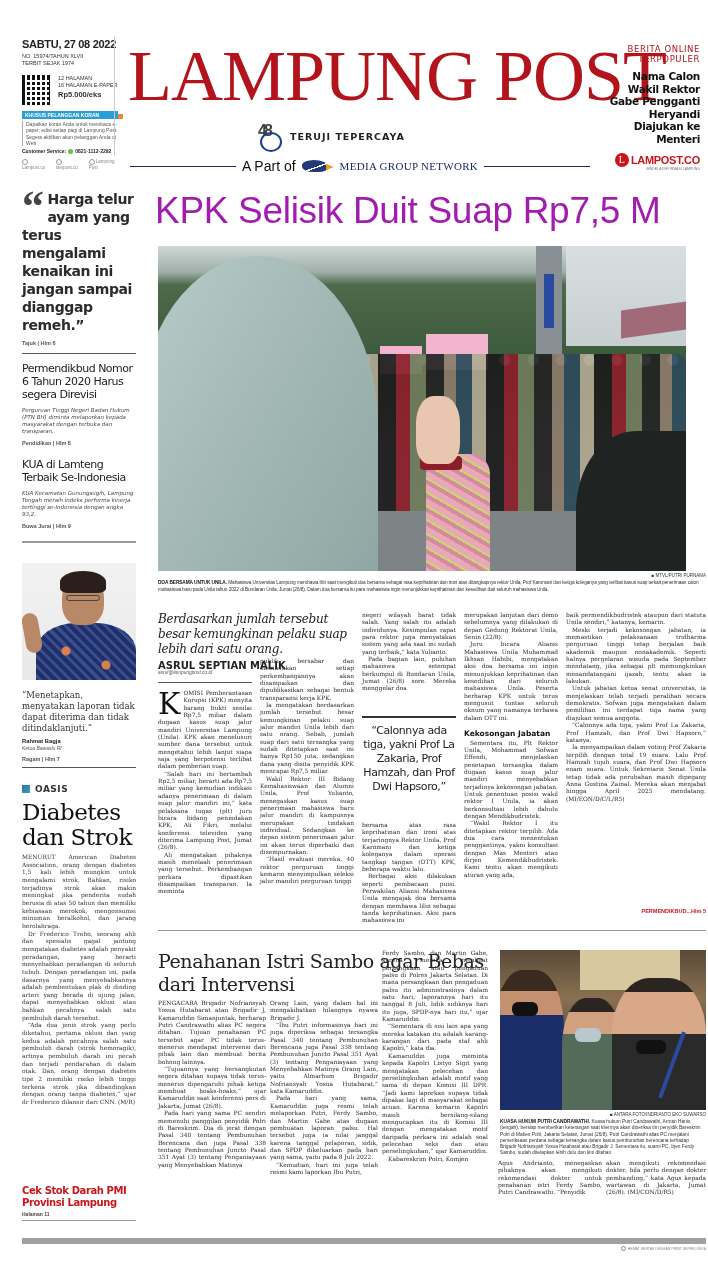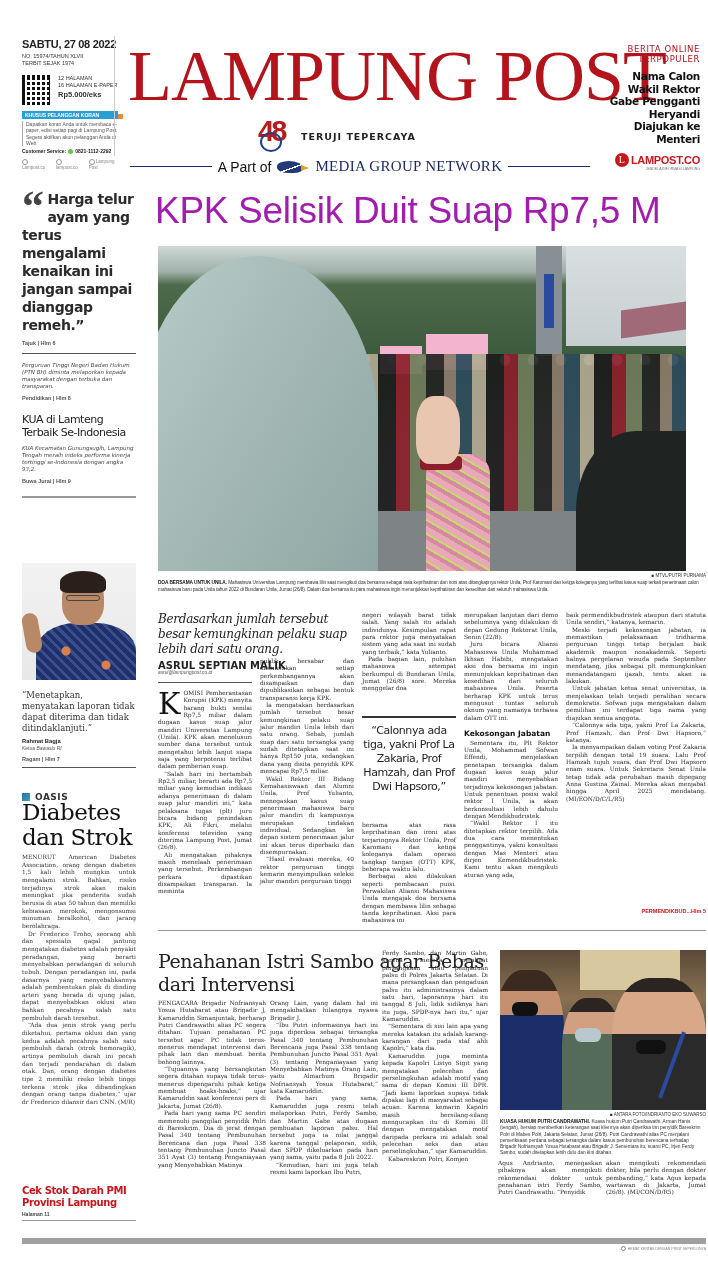--- a/index.html
+++ b/index.html
@@ -27,31 +27,31 @@
   .cs { font-family: "Liberation Sans", sans-serif; font-size: 5px; font-weight:bold; margin-top: 2px; color:#222; display:flex; align-items:center; gap:2px;}
   .cs .dot { width:5px; height:5px; border-radius:50%; background:#6cbf4a; display:inline-block;}
   .social { display:flex; gap:6px; margin-top:5px; font-family:"Liberation Sans", sans-serif; font-size:4.5px; color:#888; align-items:center;}
   .social span.c { width:6px; height:6px; border-radius:50%; border:1px solid #999; display:inline-block; margin-right:1px; vertical-align:middle;}
 
   .vline { left: 114px; top: 36px; width: 1px; height: 120px; background: #ccc; }
 
   .logo { left: 128px; top: 40px; font-family: "Liberation Serif", serif; color: #b3141c; font-size: 72px; line-height: 72px; letter-spacing: -1px; white-space: nowrap; }
   .anniv { left: 258px; top: 120px; display:flex; align-items:center; gap:4px; }
   .anniv-badge { width: 28px; height: 32px; position: relative; }
-  .anniv-badge .n { font-family:"Liberation Sans", sans-serif; font-weight:bold; color:#b91c1c; font-size:29px; line-height:22px; letter-spacing:-3px; }
+  .anniv-badge .n { font-family:"Liberation Sans", sans-serif; font-weight:bold; color:#404040; font-size:16px; line-height:22px; letter-spacing:-3px; }
   .anniv-badge .ring { position:absolute; left:2px; top:12px; width:22px; height:20px; border:2px solid #1c3f8a; border-radius:50%; }
-  .tagline { font-family:"DejaVu Sans", sans-serif; font-weight:bold; font-size:9.5px; letter-spacing:1px; color:#222; margin-left:11px; }
+  .tagline { font-family:"DejaVu Sans", sans-serif; font-weight:bold; font-size:9.5px; letter-spacing:1px; color:#222; margin-left:0; }
 
   .part-row { left: 130px; top: 158px; width: 460px; display:flex; align-items:center; }
   .part-row .ln { flex:1; height:1px; background:#1c2a6a; }
   .part-row .txt { font-family:"Liberation Sans", sans-serif; font-size:14px; color:#111; padding:0 6px; }
   .mg-logo { width: 34px; height: 16px; position: relative; margin-right:4px;}
   .mg-logo::before { content:""; position:absolute; left:0; top:2px; width:26px; height:12px; border-radius: 50% 60% 40% 50%; background: linear-gradient(160deg,#233a7a 0 55%, #fff 55% 62%, #233a7a 62%); }
   .mg-logo::after { content:""; position:absolute; left:24px; top:6px; width:0; height:0; border-left:8px solid #e8a21a; border-top:3px solid transparent; border-bottom:3px solid transparent; }
-  .mg-text { font-family:"Liberation Serif", serif; font-size:15px; color:#1c2a6a; letter-spacing:0.3px; padding-right:6px; white-space:nowrap;}
+  .mg-text { font-family:"Liberation Serif", serif; font-size:11px; color:#1c2a6a; letter-spacing:0.3px; padding-right:6px; white-space:nowrap;}
 
   .pop { left: 600px; top: 44px; width: 100px; text-align: right; }
   .pop-title { font-family:"DejaVu Sans", sans-serif; font-size:8.5px; line-height:10px; color:#b3141c; letter-spacing:0.6px; }
   .pop-head { font-family:"DejaVu Sans", sans-serif; font-weight:bold; font-size:10.5px; line-height:12.5px; color:#111; margin-top:6px; letter-spacing:-0.3px; }
   .lampost { display:flex; align-items:center; justify-content:flex-end; margin-top:8px; }
   .lampost .circ { width:14px; height:14px; border-radius:50%; background:#c8161d; color:#fff; font-family:"Liberation Serif", serif; font-size:10px; text-align:center; line-height:14px; margin-right:2px;}
   .lampost .nm { font-family:"Liberation Sans", sans-serif; font-size:11px; font-weight:bold; color:#c8161d; letter-spacing:-0.3px;}
   .lampost-sub { font-family:"Liberation Sans", sans-serif; font-size:3.5px; color:#777; text-align:right; }
 
   
@@ -72,21 +72,21 @@
   .portrait .glasses { position:absolute; left:44px; top:32px; width:34px; height:6px; border:1.5px solid #444; border-radius:3px; }
   .portrait .body { position:absolute; left:14px; top:60px; width:100px; height:70px; border-radius: 40% 40% 0 0; background: radial-gradient(circle at 30% 40%, #d8804e 0 4px, transparent 5px), radial-gradient(circle at 70% 60%, #d8804e 0 4px, transparent 5px), repeating-linear-gradient(45deg, #1e2f6a 0 4px, #3a4d8c 4px 7px); }
   .portrait .hand { position:absolute; left:2px; top:50px; width:16px; height:40px; border-radius:8px; background:#b98866; transform: rotate(-10deg); }
 
   .p-quote { left: 22px; top: 690px; width: 114px; font-family:"DejaVu Serif", serif; font-size:8.5px; line-height:11px; color:#333; }
   .p-name { left: 22px; top: 738px; font-family:"Liberation Sans", sans-serif; font-weight:bold; font-size:5.8px; color:#222; }
   .p-role { left: 22px; top: 745px; font-family:"Liberation Sans", sans-serif; font-style:italic; font-size:5px; color:#555; }
   .p-src { left: 22px; top: 756px; font-family:"Liberation Sans", sans-serif; font-weight:bold; font-size:5.5px; color:#555; }
   .p-sep { left: 22px; top: 767px; width: 114px; height: 1px; background:#555; }
 
-  .oasis-tag { left: 22px; top: 784px; font-family:"DejaVu Sans", sans-serif; font-weight:bold; font-size:9px; color:#333; letter-spacing:0.5px; display:flex; align-items:center; gap:5px;margin-top:8px; }
+  .oasis-tag { left: 22px; top: 784px; font-family:"DejaVu Sans", sans-serif; font-weight:bold; font-size:9px; color:#333; letter-spacing:0.5px; display:flex; align-items:center; gap:5px; }
   .oasis-tag .sq { width:8px; height:8px; background: linear-gradient(135deg,#2a6fa6,#3aa0b8); }
   .oasis-title { left: 22px; top: 800px; width: 120px; font-family:"DejaVu Serif", serif; font-size:23px; line-height:25px; color:#111; letter-spacing:-0.5px; }
   .oasis-body { left: 22px; top: 854px; width: 114px; font-family:"DejaVu Serif", serif; font-size:5.9px; line-height:7.65px; color:#333; text-align: justify; }
   .oasis-body p { text-indent: 6px; }
   .oasis-body p:first-child { text-indent: 0; }
   .cek { left: 22px; top: 1185px; width: 120px; font-family:"DejaVu Sans", sans-serif; font-weight:bold; font-size:10px; line-height:12px; color:#c8161d; letter-spacing:-0.4px; }
   .cek-src { left: 22px; top: 1211px; font-family:"Liberation Sans", sans-serif; font-size:5px; color:#444; font-weight:bold; }
   .cek-sep { left: 22px; top: 1220px; width: 114px; height: 1px; background:#999; }
 
   
@@ -228,20 +228,21 @@
 
 <div class="abs sidebar">
   <div class="quote-big">
     <span class="quote-mark">“</span>
     <span>Harga telur ayam yang terus mengalami kenaikan ini jangan sampai dianggap remeh.”</span>
   </div>
   <div class="src">Tajuk | Hlm 6</div>
   <div class="sep"></div>
 
   <div class="s-item">
+    <div class="s-head">Permendikbud Nomor 6 Tahun 2020 Harus segera Direvisi</div>
     <div class="s-desc">Perguruan Tinggi Negeri Badan Hukum (PTN BH) diminta melaporkan kepada masyarakat dengan terbuka dan transparan.</div>
     <div class="s-src">Pendidikan | Hlm 8</div>
   </div>
   <div class="s-item">
     <div class="s-head">KUA di Lamteng Terbaik Se-Indonesia</div>
     <div class="s-desc">KUA Kecamatan Gunungsugih, Lampung Tengah meraih indeks performa kinerja tertinggi se-Indonesia dengan angka 93,2.</div>
     <div class="s-src">Buwa Jurai | Hlm 9</div>
   </div>
   <div class="sep thick"></div>
 </div>

